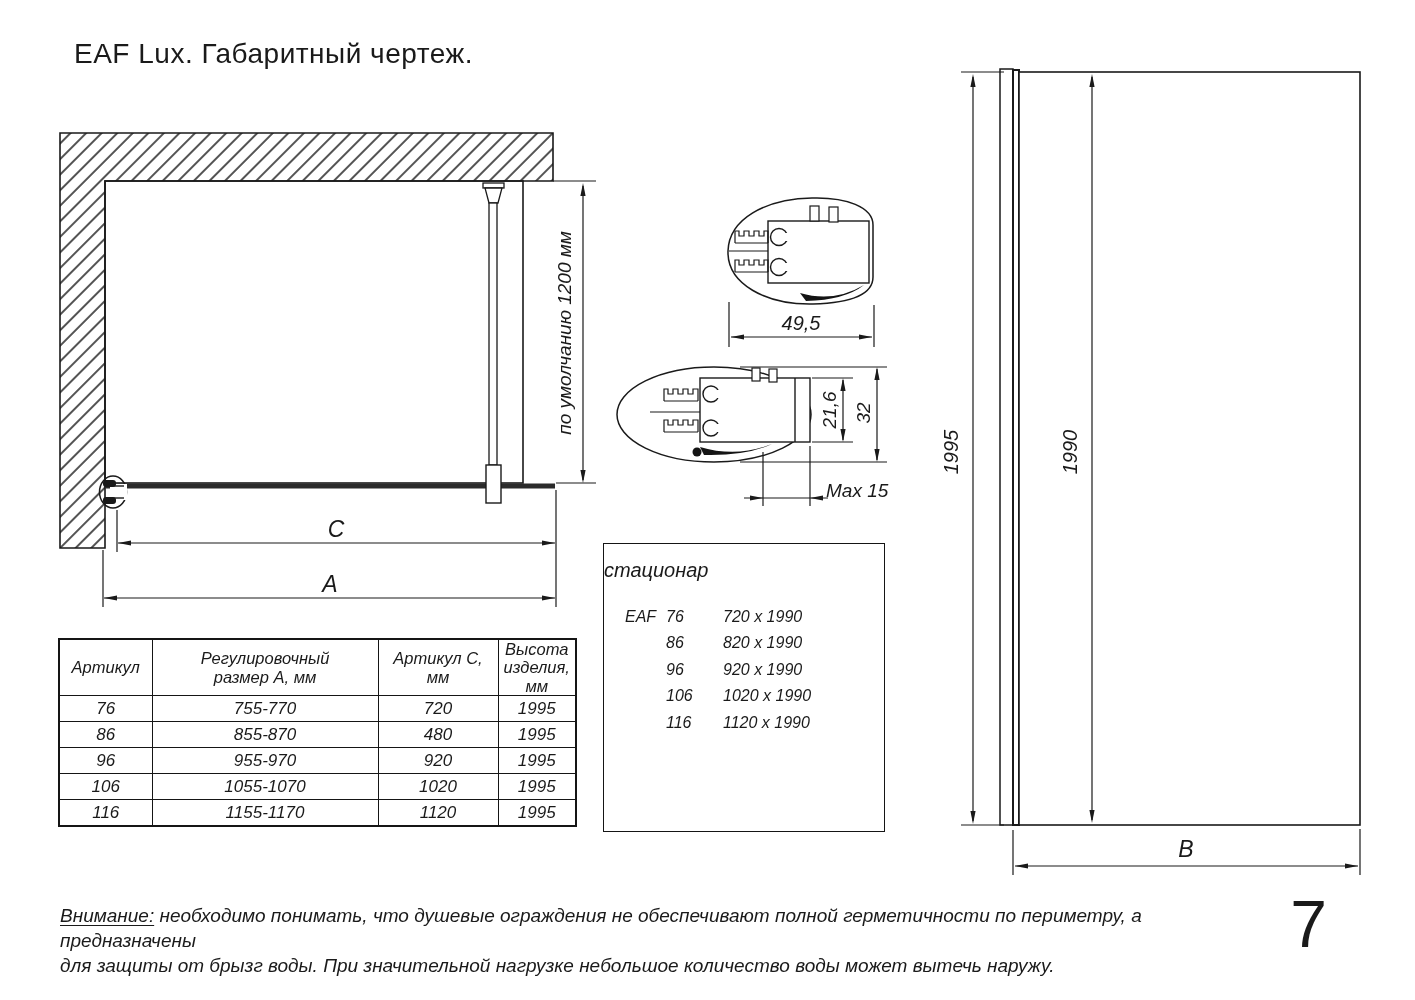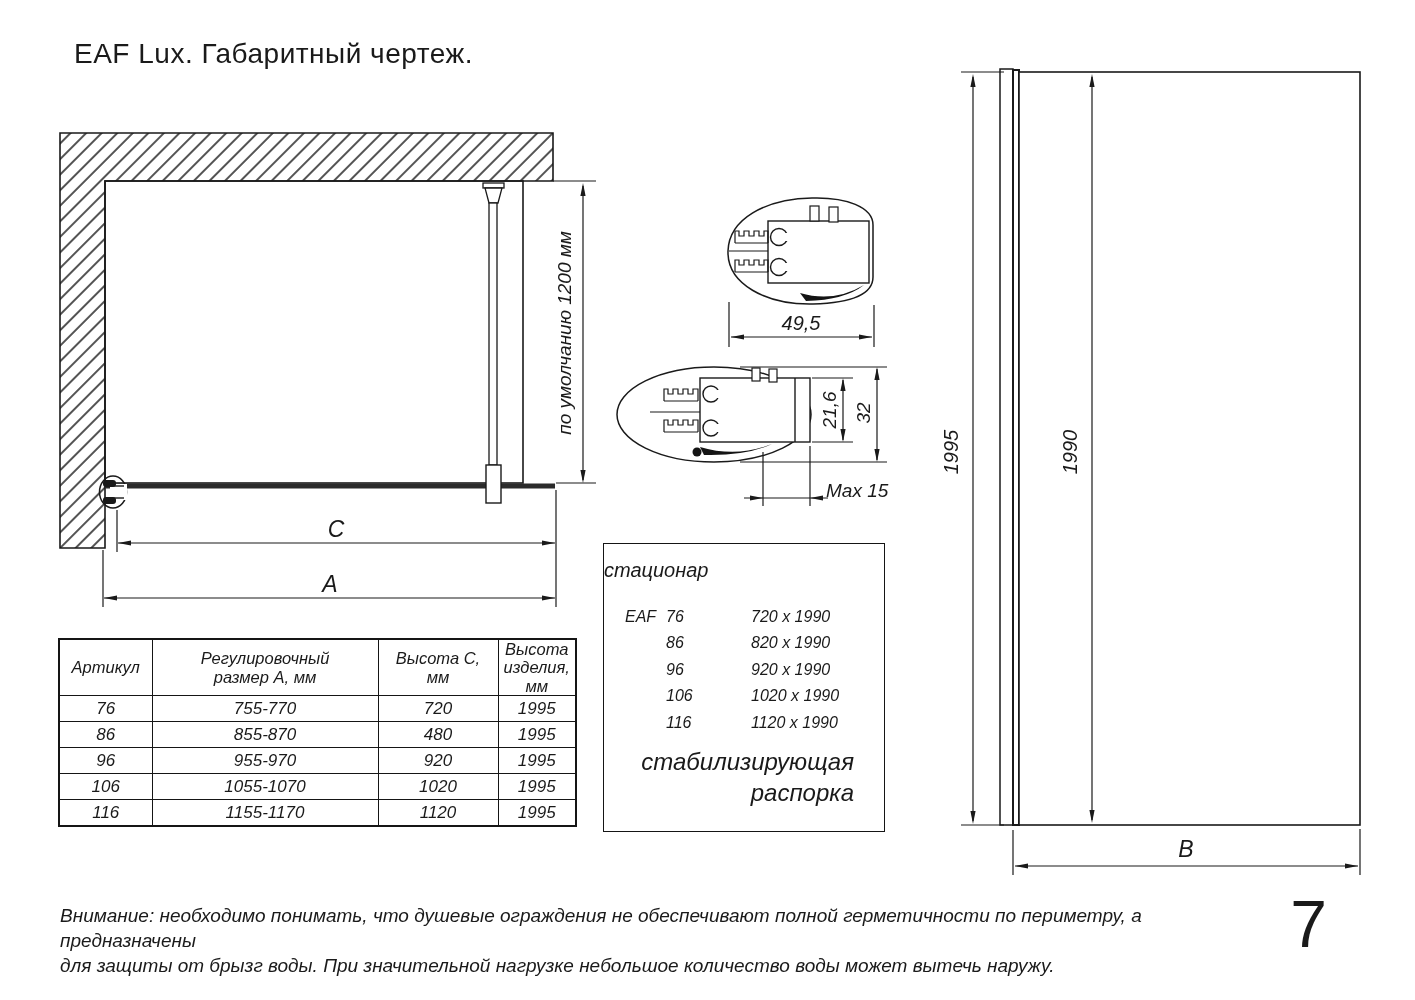--- a/index.html
+++ b/index.html
@@ -18,25 +18,25 @@
   #size-table th{height:53px;font-size:16.5px;font-weight:normal;line-height:1.12;white-space:pre-line;}
   #size-table td{height:25px;font-size:17px;}
   
   #legend{left:603px;top:543px;width:282px;height:289px;border:1.6px solid #151515;box-sizing:border-box;
       font-style:italic;}
   #legend .hdr{margin-top:15px;text-align:left;padding-right:32px;font-size:20px;}
   #legend .rows{margin-top:17px;}
   .legend-row{display:flex;height:26.5px;font-size:16px;align-items:flex-end;}
   .legend-row .c-series{width:62px;padding-left:21px;box-sizing:border-box;}
   .legend-row .c-num{width:57px;}
-  .legend-row .c-size{flex:1;margin-left:28px;}
+  .legend-row .c-size{flex:1;}
   #legend .ftr{margin-top:14px;text-align:right;padding-right:30px;font-size:24px;line-height:31px;}
   
   #note{left:60px;top:903px;width:1210px;font-size:19px;font-style:italic;line-height:25px;}
-  #note .u{text-underline-offset:3px;}
+  #note .u{text-decoration:underline;text-underline-offset:3px;}
   
   #pagenum{right:88px;bottom:38px;font-size:66px;font-weight:normal;font-stretch:condensed;}
   svg text{font-family:"Liberation Sans",sans-serif;font-style:italic;fill:#1a1a1a;}
 </style>
 </head>
 <body>
 
 <div id="canvas">
 
   <svg id="draw" class="ov" viewBox="0 0 1415 1000" xmlns="http://www.w3.org/2000/svg">
@@ -215,21 +215,21 @@
       <col style="width:93px">
         <col style="width:226px">
         <col style="width:120px">
         <col style="width:78px">
     </colgroup>
     <thead>
       <tr>
         <th>Артикул</th>
         <th>Регулировочный
 размер А, мм</th>
-        <th>Высота С, мм</th>
+        <th>Артикул С, мм</th>
         <th>Высота
 изделия,
 мм</th>
       </tr>
     </thead>
     <tbody>
       <tr>
         <td>76</td>
           <td>755-770</td>
           <td>720</td>
@@ -283,24 +283,20 @@
       <div class="legend-row">
         <span class="c-series"></span>
         <span class="c-num">106</span>
         <span class="c-size">1020 x 1990</span>
       </div>
       <div class="legend-row">
         <span class="c-series"></span>
         <span class="c-num">116</span>
         <span class="c-size">1120 x 1990</span>
       </div>
-    </div>
-    <div class="ftr">
-      <div>стабилизирующая</div>
-      <div>распорка</div>
     </div>
   </div>
 
   <div id="note" class="ov">
     <div><span class="u">Внимание:</span><span> необходимо понимать, что душевые ограждения не обеспечивают полной герметичности по периметру, а предназначены</span></div>
     <div>для защиты от брызг воды. При значительной нагрузке небольшое количество воды может вытечь наружу.</div>
   </div>
 
   <div id="pagenum" class="ov">7</div>
 

